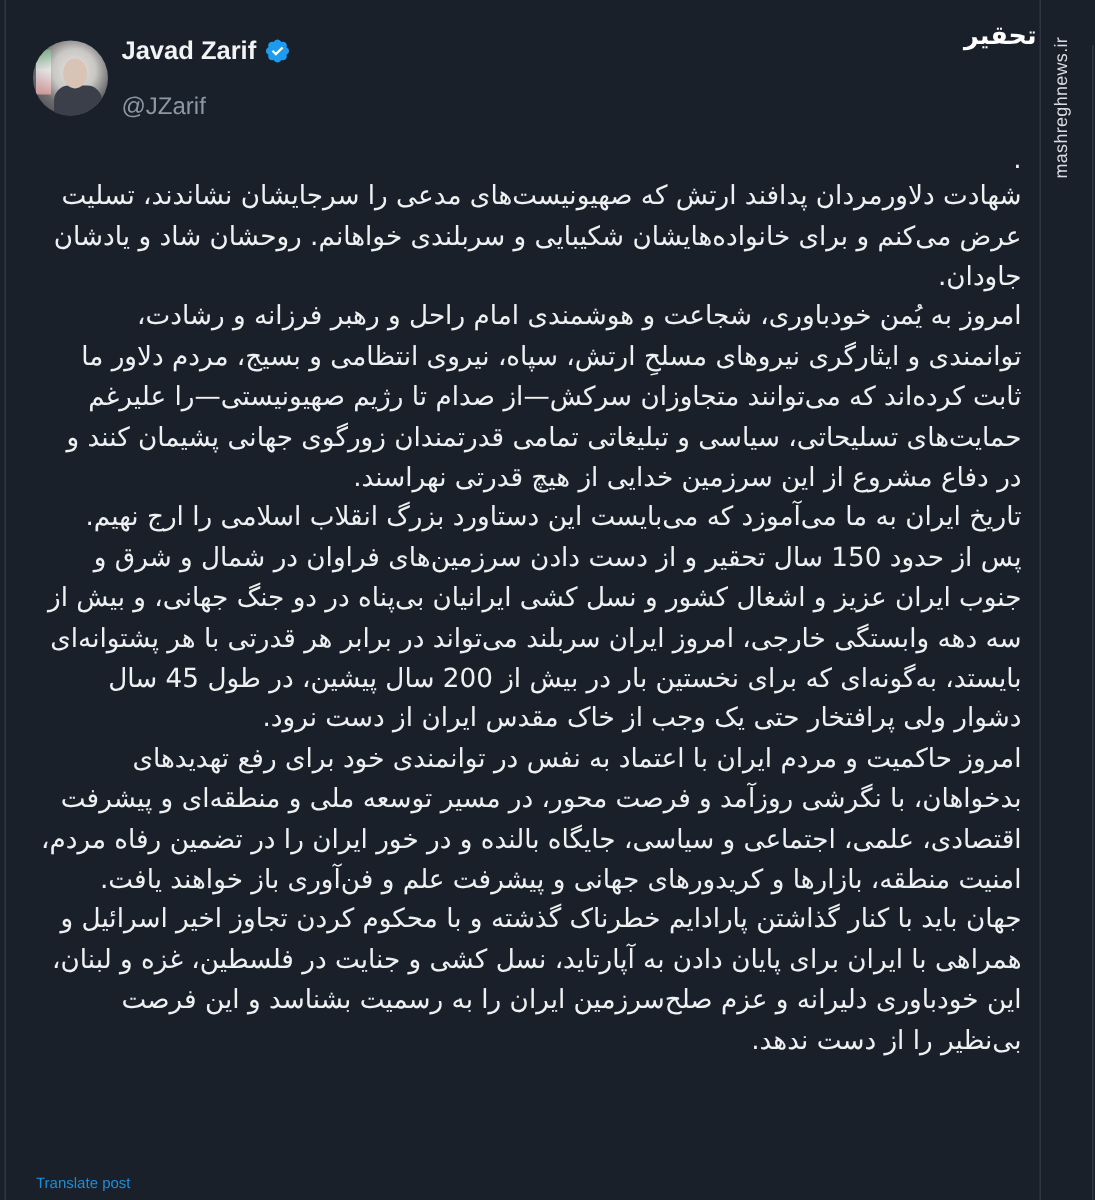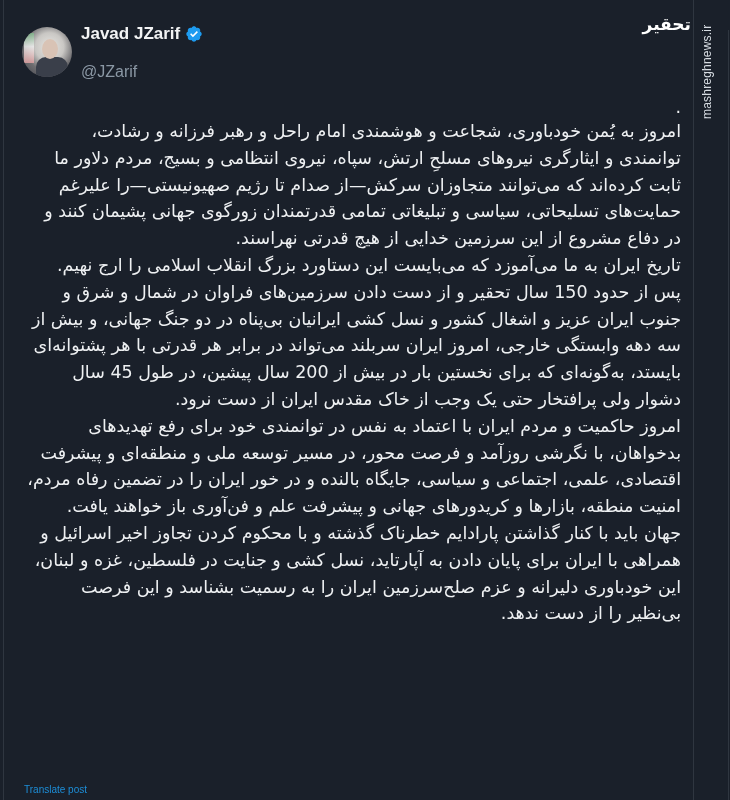--- a/index.html
+++ b/index.html
@@ -64,31 +64,32 @@
 <div class="watermark-logo">تحقیر</div>
 
 <div class="header">
   <div class="avatar">
     <div class="flag"></div>
     <div class="suit"></div>
     <div class="face"></div>
   </div>
   <div class="names">
     <div class="name-row">
-      <span class="display-name">Javad JZarif</span>
+      <span class="display-name">Javad Zarif</span>
       <svg class="badge" viewBox="0 0 24 24">
         <path fill="#1d9bf0" d="M22.25 12c0-1.43-.88-2.67-2.19-3.34.46-1.39.2-2.9-.81-3.91s-2.52-1.27-3.91-.81c-.66-1.31-1.91-2.19-3.34-2.19s-2.67.88-3.33 2.19c-1.4-.46-2.91-.2-3.92.81s-1.26 2.52-.8 3.91C2.63 9.33 1.75 10.57 1.75 12s.88 2.67 2.19 3.34c-.46 1.39-.21 2.9.8 3.91s2.52 1.26 3.91.81c.67 1.31 1.91 2.19 3.34 2.19s2.68-.88 3.34-2.19c1.39.45 2.9.2 3.91-.81s1.27-2.52.81-3.91c1.31-.67 2.19-1.91 2.19-3.34z"></path>
         <path fill="#ffffff" d="M10.54 16.2l-3.74-3.74 1.41-1.42 2.33 2.33 5.25-5.25 1.41 1.41z"></path>
       </svg>
     </div>
     <span class="handle">@JZarif</span>
   </div>
 </div>
 
 <div class="tweet-body">
   <p class="dot">.</p>
+  <p>شهادت دلاورمردان پدافند ارتش که صهیونیست‌های مدعی را سرجایشان نشاندند، تسلیت عرض می‌کنم و برای خانواده‌هایشان شکیبایی و سربلندی خواهانم. روحشان شاد و یادشان جاودان.</p>
   <p>امروز به یُمن خودباوری، شجاعت و هوشمندی امام راحل و رهبر فرزانه و رشادت، توانمندی و ایثارگری نیروهای مسلحِ ارتش، سپاه، نیروی انتظامی و بسیج، مردم دلاور ما ثابت کرده‌اند که می‌توانند متجاوزان سرکش—از صدام تا رژیم صهیونیستی—را علیرغم حمایت‌های تسلیحاتی، سیاسی و تبلیغاتی تمامی قدرتمندان زورگوی جهانی پشیمان کنند و در دفاع مشروع از این سرزمین خدایی از هیچ قدرتی نهراسند.</p>
   <p>تاریخ ایران به ما می‌آموزد که می‌بایست این دستاورد بزرگ انقلاب اسلامی را ارج نهیم. پس از حدود 150 سال تحقیر و از دست دادن سرزمین‌های فراوان در شمال و شرق و جنوب ایران عزیز و اشغال کشور و نسل کشی ایرانیان بی‌پناه در دو جنگ جهانی، و بیش از سه دهه وابستگی خارجی، امروز ایران سربلند می‌تواند در برابر هر قدرتی با هر پشتوانه‌ای بایستد، به‌گونه‌ای که برای نخستین بار در بیش از 200 سال پیشین، در طول 45 سال دشوار ولی پرافتخار حتی یک وجب از خاک مقدس ایران از دست نرود.</p>
   <p>امروز حاکمیت و مردم ایران با اعتماد به نفس در توانمندی خود برای رفع تهدیدهای بدخواهان، با نگرشی روزآمد و فرصت محور، در مسیر توسعه ملی و منطقه‌ای و پیشرفت اقتصادی، علمی، اجتماعی و سیاسی، جایگاه بالنده و در خور ایران را در تضمین رفاه مردم، امنیت منطقه، بازارها و کریدورهای جهانی و پیشرفت علم و فن‌آوری باز خواهند یافت.</p>
   <p>جهان باید با کنار گذاشتن پارادایم خطرناک گذشته و با محکوم کردن تجاوز اخیر اسرائیل و همراهی با ایران برای پایان دادن به آپارتاید، نسل کشی و جنایت در فلسطین، غزه و لبنان، این خودباوری دلیرانه و عزم صلح‌سرزمین ایران را به رسمیت بشناسد و این فرصت بی‌نظیر را از دست ندهد.</p>
 </div>
 
 <div class="translate">Translate post</div>
 
 </body></html>

